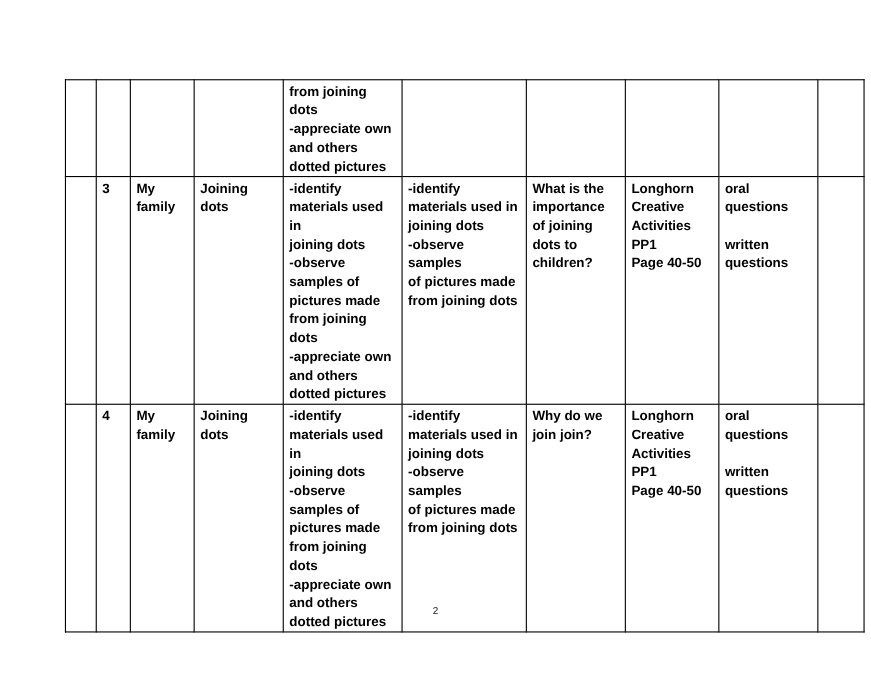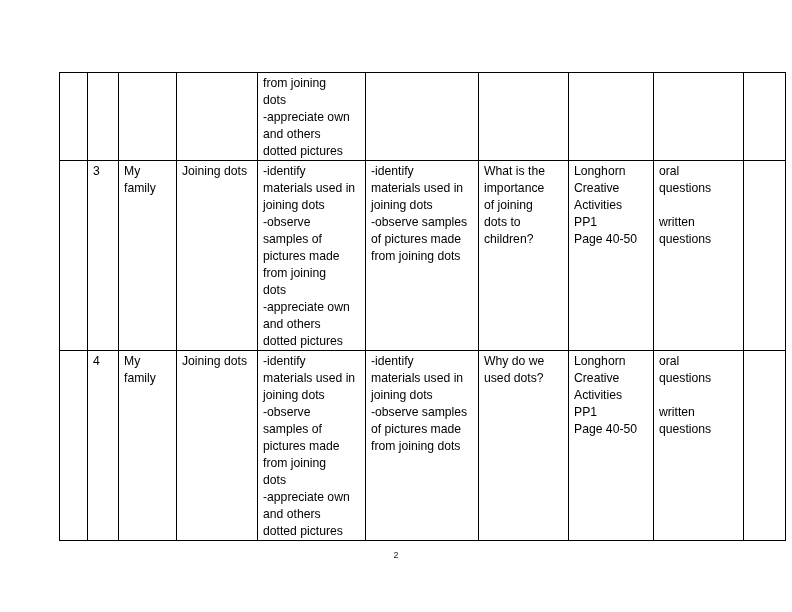--- a/index.html
+++ b/index.html
@@ -2,21 +2,21 @@
 <html><head>
 <meta charset="utf-8">
 <style>
   html, body { margin:0; padding:0; background:#ffffff; }
   body { width:792px; height:612px; position:relative; overflow:hidden;
          font-family:"Liberation Sans", sans-serif; color:#000; }
   .page { position:absolute; left:0; top:0; width:792px; height:612px; background:#fff; }
   table.scheme { position:absolute; left:59px; top:72px; border-collapse:collapse;
                  table-layout:fixed; width:727px; }
   table.scheme td { border:1px solid #000; vertical-align:top; padding:2px 5px 0 5px;
-                    font-size:12.2px; line-height:17px; white-space:pre-line; overflow:hidden; }
+                    font-size:12.2px; line-height:17px; white-space:pre-line; overflow:hidden;font-weight:bold; }
   .r0 td { height:83px; }
   .r1 td { height:185px; }
   .r2 td { height:186px; }
   .page-number { position:absolute; left:0; width:792px; top:550px; text-align:center;
                  font-size:9px; color:#222; }
 </style>
 </head>
 <body>
 
 <div class="page">
@@ -107,21 +107,21 @@
 -appreciate own
 and others
 dotted pictures</td>
         <td> -identify
 materials used in
 joining dots
 -observe samples
 of pictures made
 from joining dots</td>
         <td>Why do we
-used dots?</td>
+join join?</td>
         <td>Longhorn
 Creative
 Activities
 PP1
 Page 40-50</td>
         <td>oral
 questions
 
 written
 questions</td>

